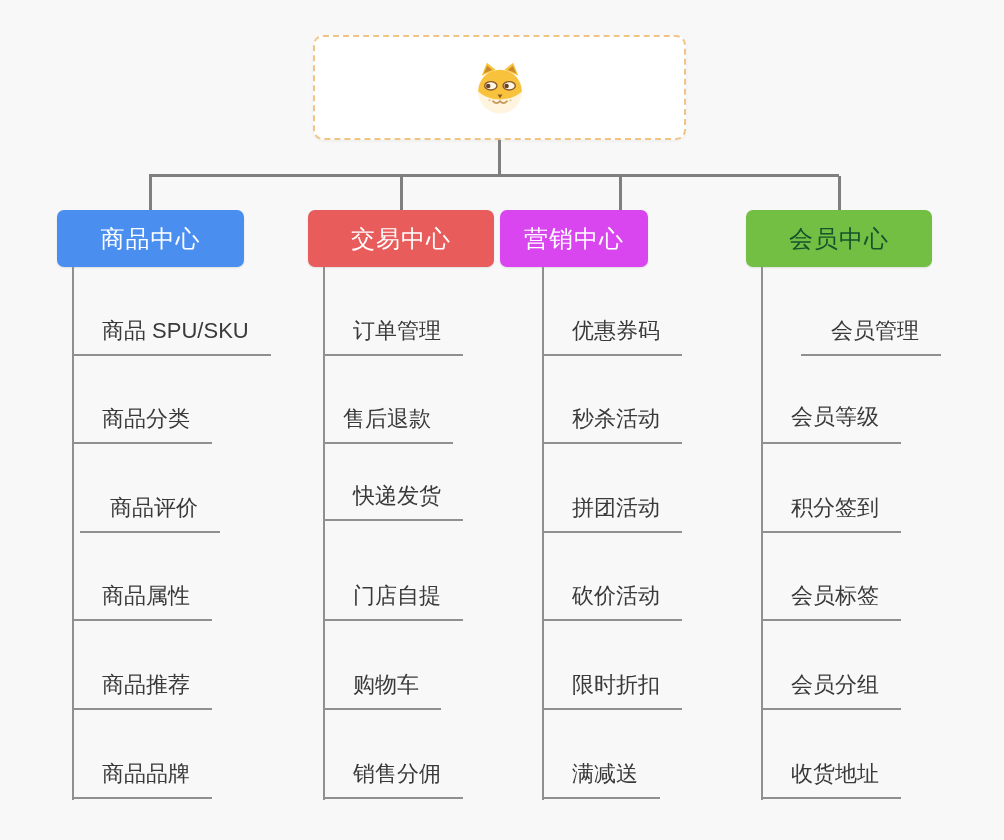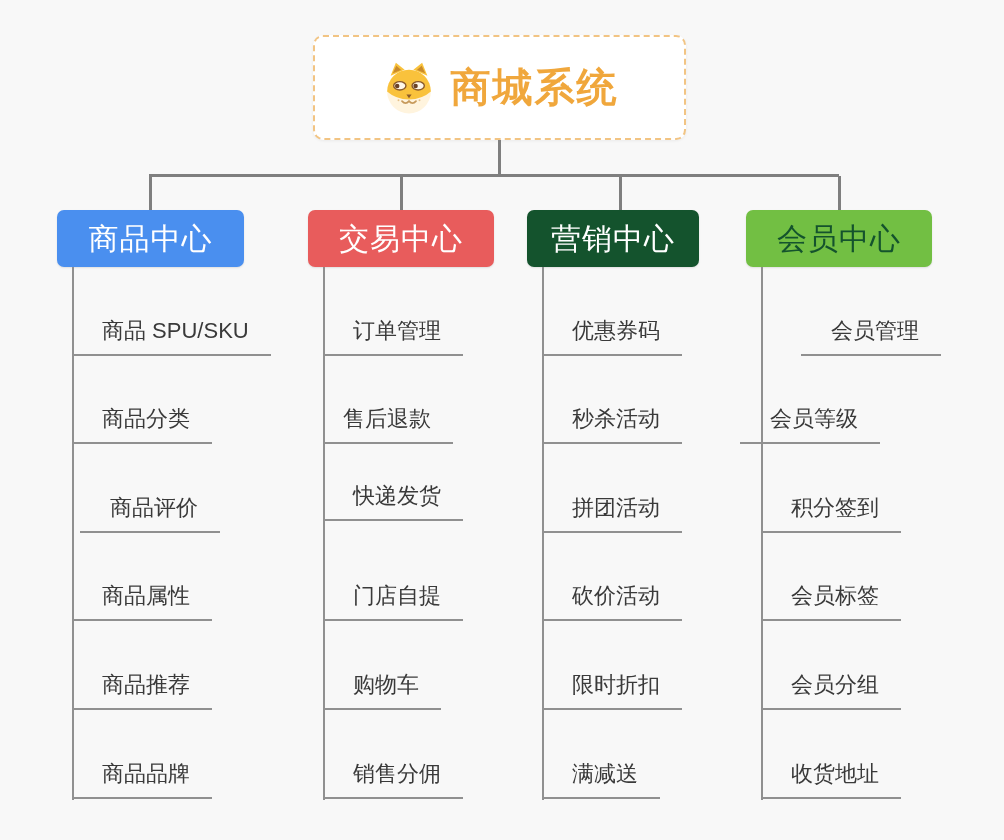--- a/index.html
+++ b/index.html
@@ -34,21 +34,21 @@
   
   .conn{position:absolute;background:#7f7f7f;}
   .conn.v{width:3px;}
   .conn.h{height:3px;}
   
   .branch-node{
     position:absolute;
     top:210px;height:57px;
     border-radius:7px;
     color:#ffffff;
-    font-size:30px;
+    font-size:24px;
     line-height:57px;
     text-align:center;
     letter-spacing:1px;
     box-shadow:0 1px 2px rgba(0,0,0,0.10);
   }
   
   .trunk{
     position:absolute;
     top:267px;height:533px;width:2px;
     background:#909090;
@@ -79,21 +79,20 @@
       <path d="M7 36 A25 25 0 0 1 57 36 Q47 45 32 45 Q17 45 7 36 Z" fill="#f9c23c"></path>
       <ellipse cx="21.5" cy="29.5" rx="7" ry="4.8" fill="#fff7e8" stroke="#8a5a2a" stroke-width="1.6"></ellipse>
       <ellipse cx="42.5" cy="29.5" rx="7" ry="4.8" fill="#fff7e8" stroke="#8a5a2a" stroke-width="1.6"></ellipse>
       <circle cx="18.5" cy="29.8" r="2.6" fill="#6b4226"></circle>
       <circle cx="39.5" cy="29.8" r="2.6" fill="#6b4226"></circle>
       <path d="M29 39.5 h6 l-3 4.2 z" fill="#8a5a2a"></path>
       <path d="M24 47 q4 4.5 8 0 q4 4.5 8 0" stroke="#c79a5b" fill="none" stroke-width="2" stroke-linecap="round"></path>
       <circle cx="20" cy="46" r="1.1" fill="#e4c089"></circle>
       <circle cx="44" cy="46" r="1.1" fill="#e4c089"></circle>
     </svg>
-    <span class="root-title" style="color: rgb(240, 167, 60);">商城系统</span>
   </div>
 
   <div class="conn v" style="left:498px;top:140px;height:36px;"></div>
   <div class="conn h" style="left:149px;top:174px;width:690px;"></div>
 
   <div id="branches">
       <div class="conn v" style="left: 149px; top: 176px; height: 34px;"></div>
       <div class="branch-node" style="left: 57px; width: 187px; background: rgb(74, 143, 239); color: rgb(255, 255, 255);">商品中心</div>
       <div class="trunk" style="left: 72px;"></div>
       <div class="leaf" style="left: 72px; top: 312px;">商品 SPU/SKU</div>
@@ -105,32 +104,32 @@
       <div class="conn v" style="left: 399.5px; top: 176px; height: 34px;"></div>
       <div class="branch-node" style="left: 308px; width: 186px; background: rgb(232, 92, 92); color: rgb(255, 255, 255);">交易中心</div>
       <div class="trunk" style="left: 323px;"></div>
       <div class="leaf" style="left: 323px; top: 312px;">订单管理</div>
       <div class="leaf" style="left: 323px; top: 400px; padding-left: 20px;">售后退款</div>
       <div class="leaf" style="left: 323px; top: 477px;">快递发货</div>
       <div class="leaf" style="left: 323px; top: 577px;">门店自提</div>
       <div class="leaf" style="left: 323px; top: 666px;">购物车</div>
       <div class="leaf" style="left: 323px; top: 755px;">销售分佣</div>
       <div class="conn v" style="left: 618.5px; top: 176px; height: 34px;"></div>
-      <div class="branch-node" style="left: 527px; width: 172px; background: #14532d; color: rgb(255, 255, 255);">营销中心</div>
+      <div class="branch-node" style="left: 500px; width: 148px; background: #d946ef; color: rgb(255, 255, 255);">营销中心</div>
       <div class="trunk" style="left: 542px;"></div>
       <div class="leaf" style="left: 542px; top: 312px; text-align: right;">优惠券码</div>
       <div class="leaf" style="left: 542px; top: 400px;">秒杀活动</div>
       <div class="leaf" style="left: 542px; top: 489px;">拼团活动</div>
       <div class="leaf" style="left: 542px; top: 577px;">砍价活动</div>
       <div class="leaf" style="left: 542px; top: 666px;">限时折扣</div>
       <div class="leaf" style="left: 542px; top: 755px;">满减送</div>
       <div class="conn v" style="left: 837.5px; top: 176px; height: 34px;"></div>
       <div class="branch-node" style="left: 746px; width: 186px; background: rgb(114, 191, 67); color: #14532d;">会员中心</div>
       <div class="trunk" style="left: 761px;"></div>
       <div class="leaf" style="left: 777px; top: 312px; margin-left: 24px;">会员管理</div>
-      <div class="leaf" style="left: 740px; top: 400px;">会员等级</div>
+      <div class="leaf" style="left: 761px; top: 400px; font-family: Liberation Mono, monospace;">会员等级</div>
       <div class="leaf" style="left: 761px; top: 489px;">积分签到</div>
       <div class="leaf" style="left: 761px; top: 577px;">会员标签</div>
       <div class="leaf" style="left: 761px; top: 666px;">会员分组</div>
       <div class="leaf" style="left: 761px; top: 755px;">收货地址</div>
     </div>
 
 </div>
 
 </body></html>

